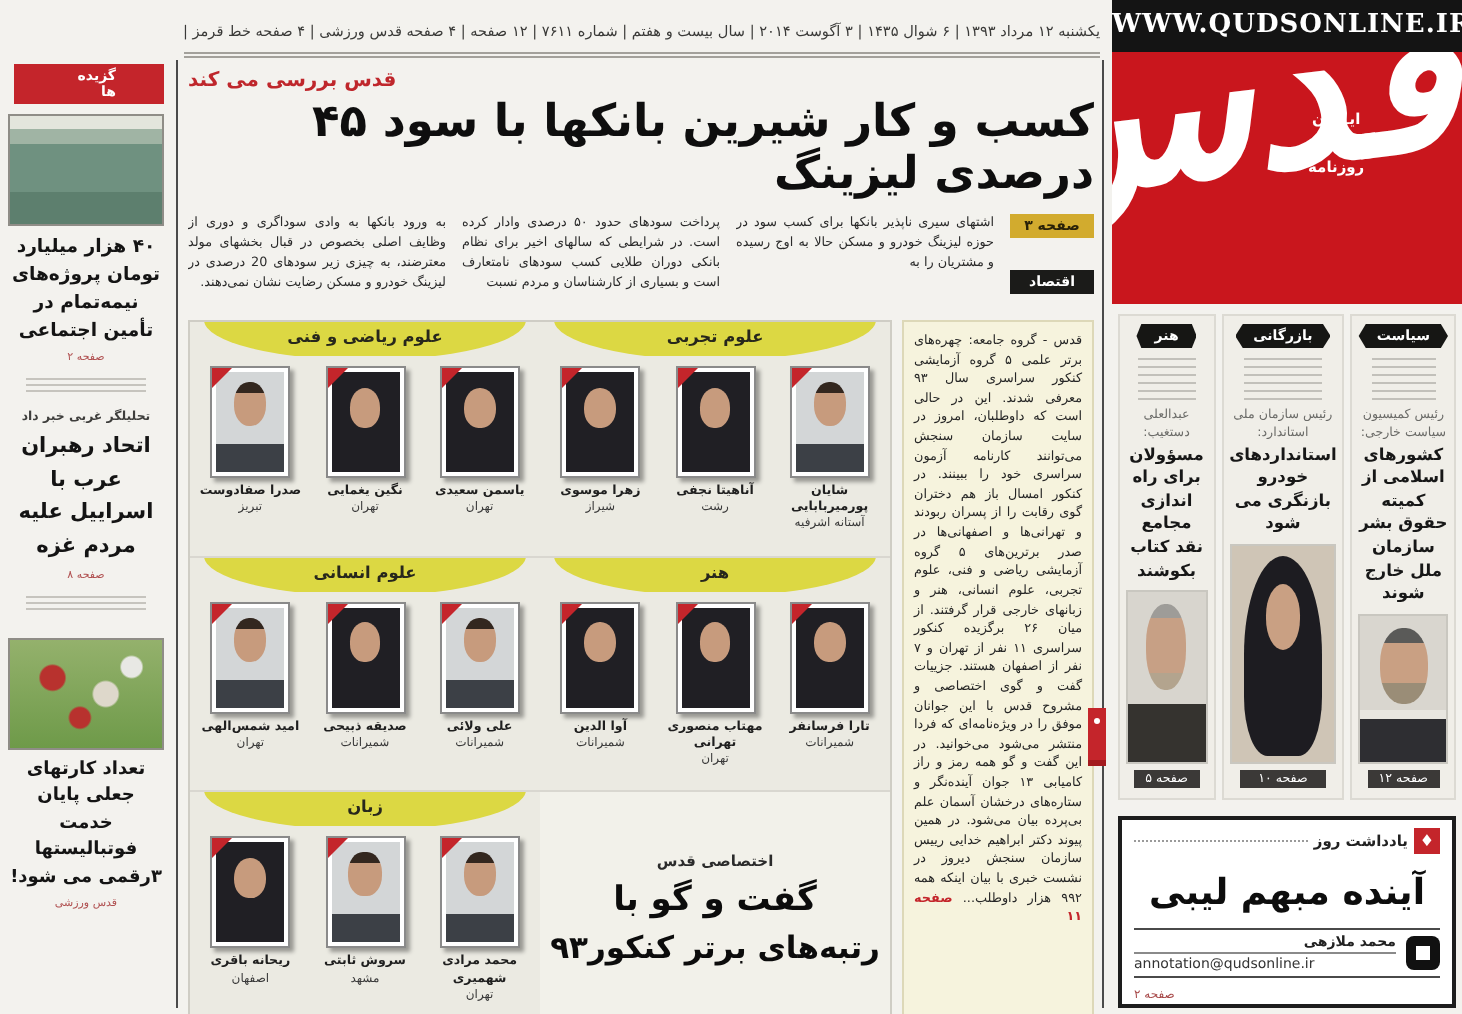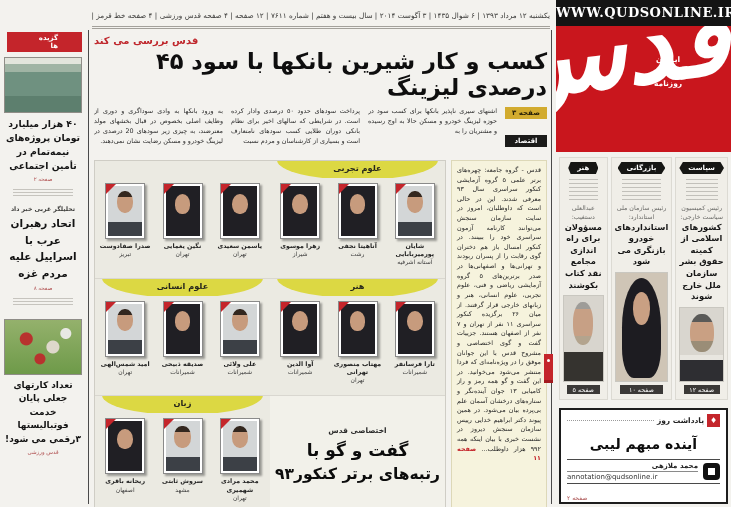--- a/index.html
+++ b/index.html
@@ -64,21 +64,21 @@
 
   .note-box {
     position:relative; margin:8px 3px 0 3px; height:96px; background:#fff;
     border:2px solid #1d1d1d; padding:4px 6px;
   }
   .nb-header { display:flex; align-items:center; gap:3px; }
   .nb-flame { width:13px; height:13px; background:#c4252b; color:#fff; font-size:8px;
     display:flex; align-items:center; justify-content:center; }
   .nb-label { font-size:7.5px; font-weight:bold; color:#222; white-space:nowrap; }
   .nb-rule { flex:1; border-top:1px dotted #9a9a9a; }
-  .nb-title { font-size:14px; font-weight:bold; text-align:center; margin:9px 0 7px 0; color:#0d0d0d; }
+  .nb-title { font-size:18px; font-weight:bold; text-align:center; margin:9px 0 7px 0; color:#0d0d0d; }
   .nb-author-row { display:flex; align-items:center; gap:5px;
     border-top:1px solid #4a4a4a; border-bottom:1px solid #4a4a4a; padding:2px 0; }
   .app-logo { width:17px; height:17px; background:#111; border-radius:4px; position:relative; flex:0 0 auto; }
   .app-logo::after { content:""; position:absolute; left:5px; top:5px; width:7px; height:7px; background:#fff; }
   .nb-author-text { flex:1; }
   .nb-author { font-size:7px; font-weight:bold; color:#222; border-bottom:1px solid #8a8a8a; padding-bottom:1px; }
   .nb-email { font-size:7px; color:#333; direction:ltr; text-align:left; padding-top:1px; }
   .nb-page { position:absolute; left:6px; bottom:1px; font-size:6px; color:#a84b4b; }
 
   
@@ -316,20 +316,24 @@
                     <div class="pframe"></div>
                   </div>
                 <div class="cap">
                     <span class="nm">زهرا موسوی</span>
                     <span class="ct">شیراز</span>
                   </div>
               </div>
             </div>
           </div>
           <div class="gsec">
+            <div class="banner-wrap">
+                <div class="banner-el"></div>
+                <div class="banner-tx">علوم ریاضی و فنی</div>
+              </div>
             <div class="photos">
               <div class="stu f">
                 <div class="frame">
                     <span class="ribbon"></span>
                     <div class="pframe"></div>
                   </div>
                 <div class="cap">
                     <span class="nm">یاسمن سعیدی</span>
                     <span class="ct">تهران</span>
                   </div>

